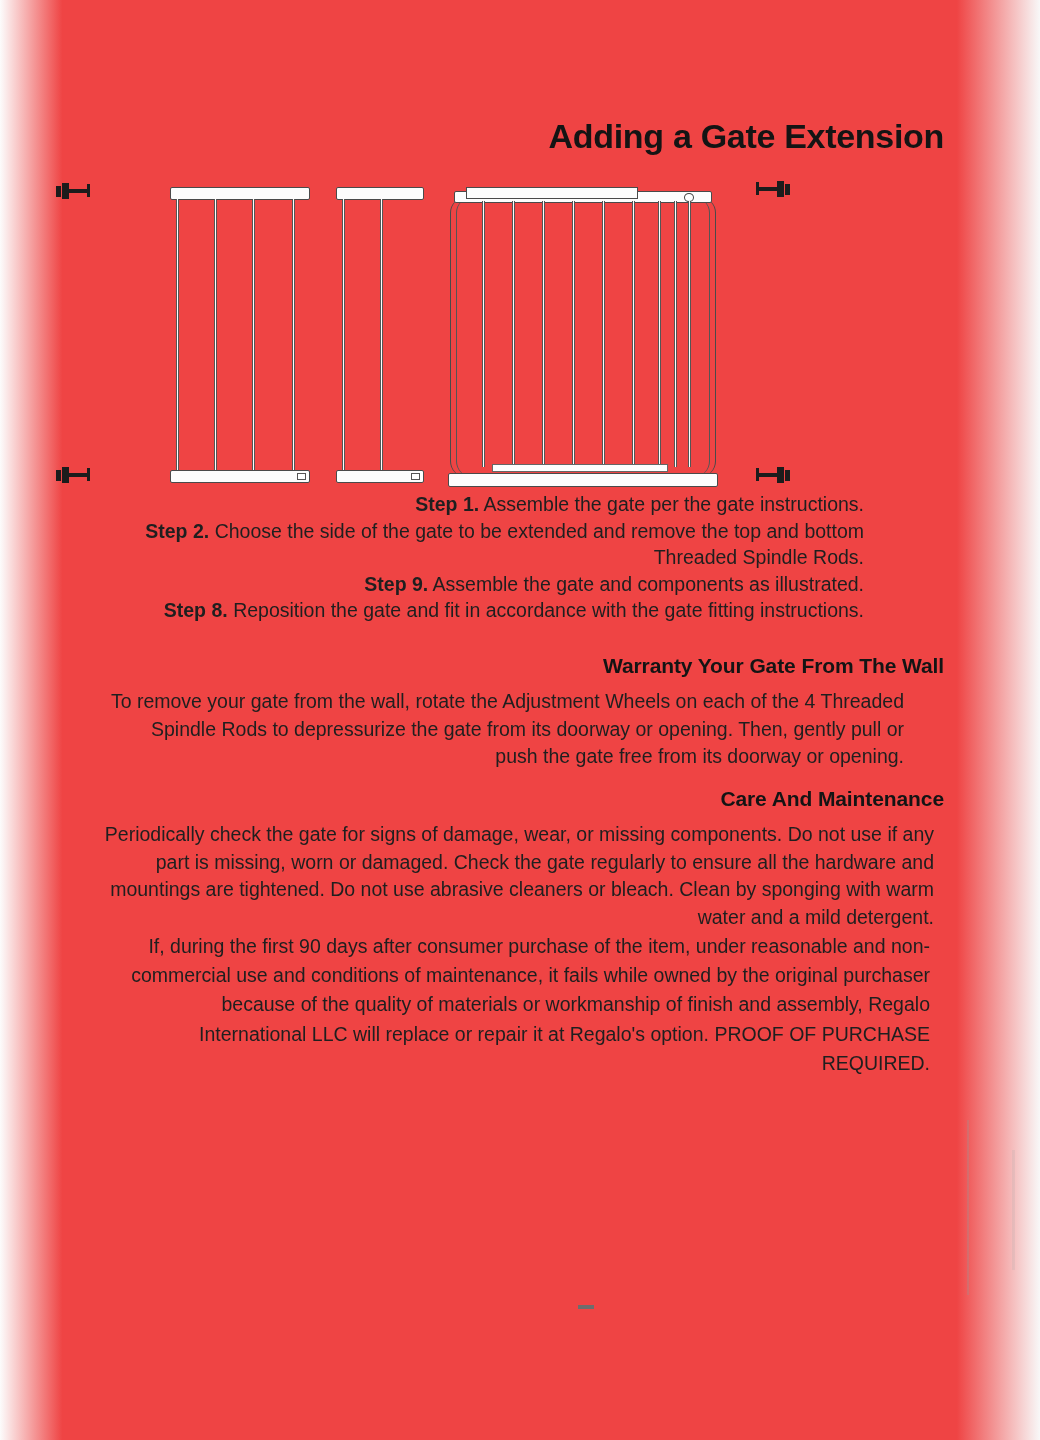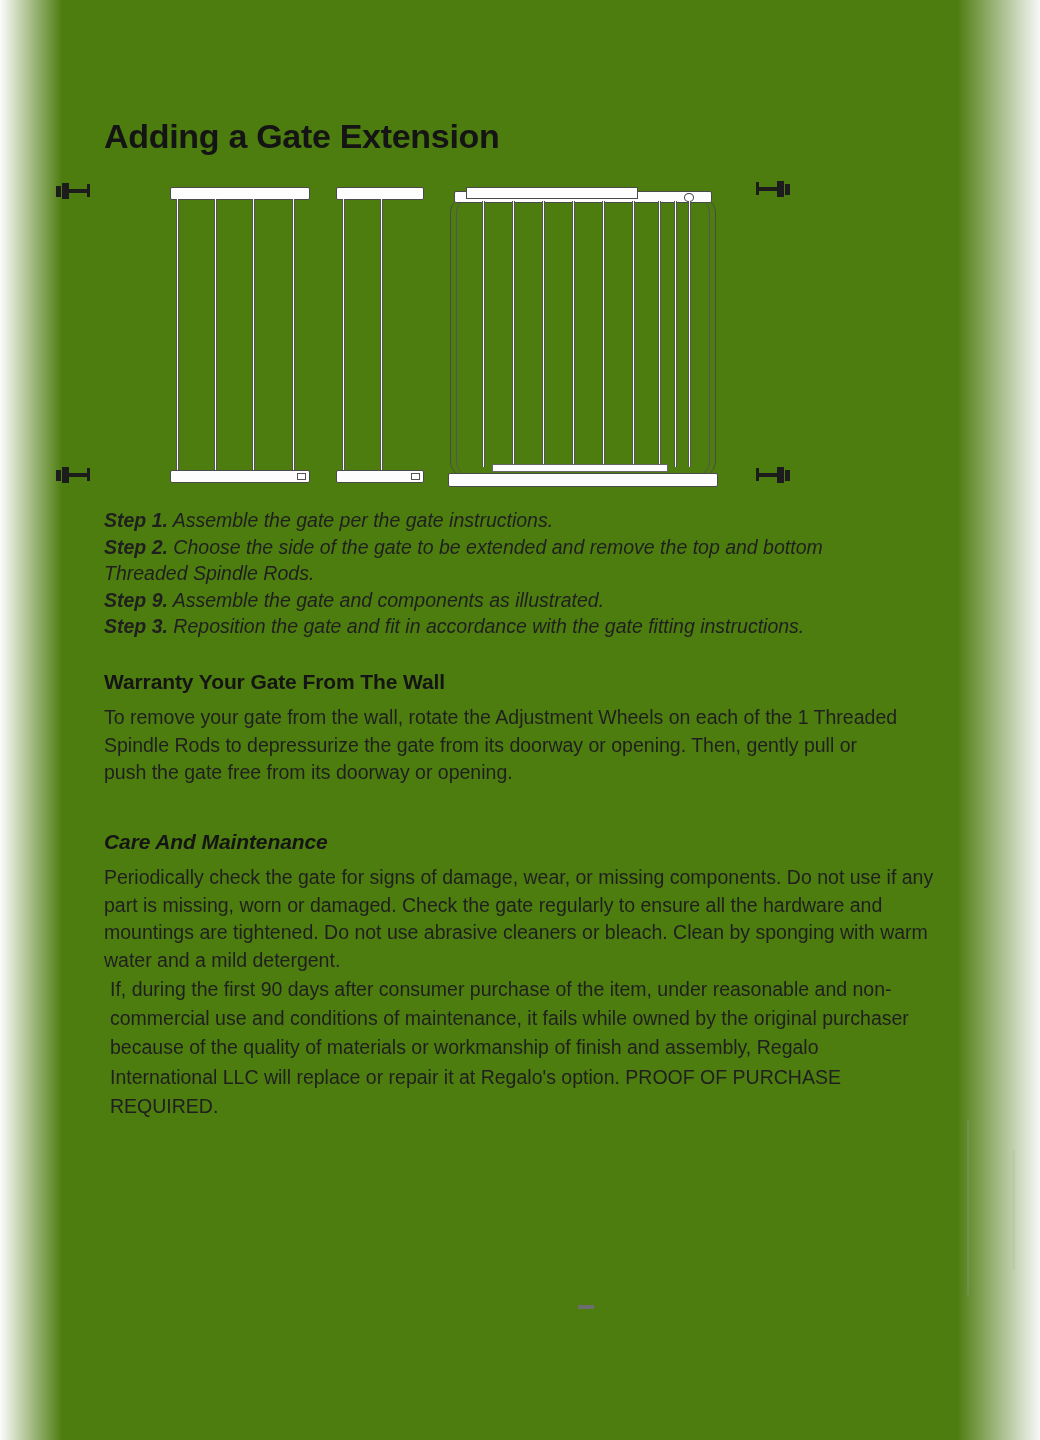--- a/index.html
+++ b/index.html
@@ -12,21 +12,22 @@
     height: 1440px;
     position: relative;
     font-family: "Liberation Sans", sans-serif;
     color: #1a1a1a;
     overflow: hidden;
   }
 
   .page {
     position: absolute;
     inset: 0;
-    background: #4d7c0f;
+    background: #ef4444;
+    text-align: right;
   }
 
   
   .scan-tint {
     position: absolute;
     inset: 0;
     background:
       linear-gradient(90deg, rgba(252,252,252,1) 0%, rgba(255,255,255,0) 6%,
                        rgba(255,255,255,0) 92%, rgba(248,248,248,1) 100%);
     pointer-events: none;
@@ -168,38 +169,36 @@
   }
   .spindle.flip { transform: scaleX(-1); }
 
   .sp-tl { left: -48px;  top: 4px; }
   .sp-bl { left: -48px;  top: 288px; }
   .sp-tr { left: 652px;  top: 2px; }
   .sp-br { left: 652px;  top: 288px; }
 
   
   .steps {
-    margin-top: 16px;
     font-size: 19.5px;
     line-height: 1.36;
     color: #1f1f1f;
     width: 760px;
-    font-style: italic;
   }
   .steps .line { white-space: normal; }
   .steps b { font-weight: bold; }
 
   h2.section-head {
     margin: 30px 0 10px 0;
     font-size: 21px;
     font-weight: bold;
     color: #141414;
     letter-spacing: -0.1px;
   }
-  h2.section-head.tight { margin-top: 43px; font-style: italic; }
+  h2.section-head.tight { margin-top: 16px; }
 
   p.body-text {
     margin: 0;
     font-size: 19.5px;
     line-height: 1.42;
     color: #1f1f1f;
     width: 800px;
   }
   p.body-text.wide { width: 830px; }
   p.body-text.warranty {
@@ -303,27 +302,27 @@
       </div>
       <div class="line">
         <b>Step 2.</b>
         <span>Choose the side of the gate to be extended and remove the top and bottom Threaded Spindle Rods.</span>
       </div>
       <div class="line">
         <b>Step 9.</b>
         <span>Assemble the gate and components as illustrated.</span>
       </div>
       <div class="line">
-        <b>Step 3.</b>
+        <b>Step 8.</b>
         <span>Reposition the gate and fit in accordance with the gate fitting instructions.</span>
       </div>
     </div>
 
     <h2 class="section-head">Warranty Your Gate From The Wall</h2>
-    <p class="body-text">To remove your gate from the wall, rotate the Adjustment Wheels on each of the 1 Threaded Spindle Rods to depressurize the gate from its doorway or opening. Then, gently pull or push the gate free from its doorway or opening.</p>
+    <p class="body-text">To remove your gate from the wall, rotate the Adjustment Wheels on each of the 4 Threaded Spindle Rods to depressurize the gate from its doorway or opening. Then, gently pull or push the gate free from its doorway or opening.</p>
 
     <h2 class="section-head tight">Care And Maintenance</h2>
     <p class="body-text wide">Periodically check the gate for signs of damage, wear, or missing components. Do not use if any part is missing, worn or damaged. Check the gate regularly to ensure all the hardware and mountings are tightened. Do not use abrasive cleaners or bleach.  Clean by sponging with warm water and a mild detergent.</p>
 
     <p class="body-text warranty">If, during the first 90 days after consumer purchase of the item, under reasonable and non-commercial use and conditions of maintenance, it fails while owned by the original purchaser because of the quality of materials or workmanship of finish and assembly, Regalo International LLC will replace or repair it at Regalo's option.  PROOF OF PURCHASE REQUIRED.</p>
 
   </div>
 
   <div class="footer-dash"></div>
 

